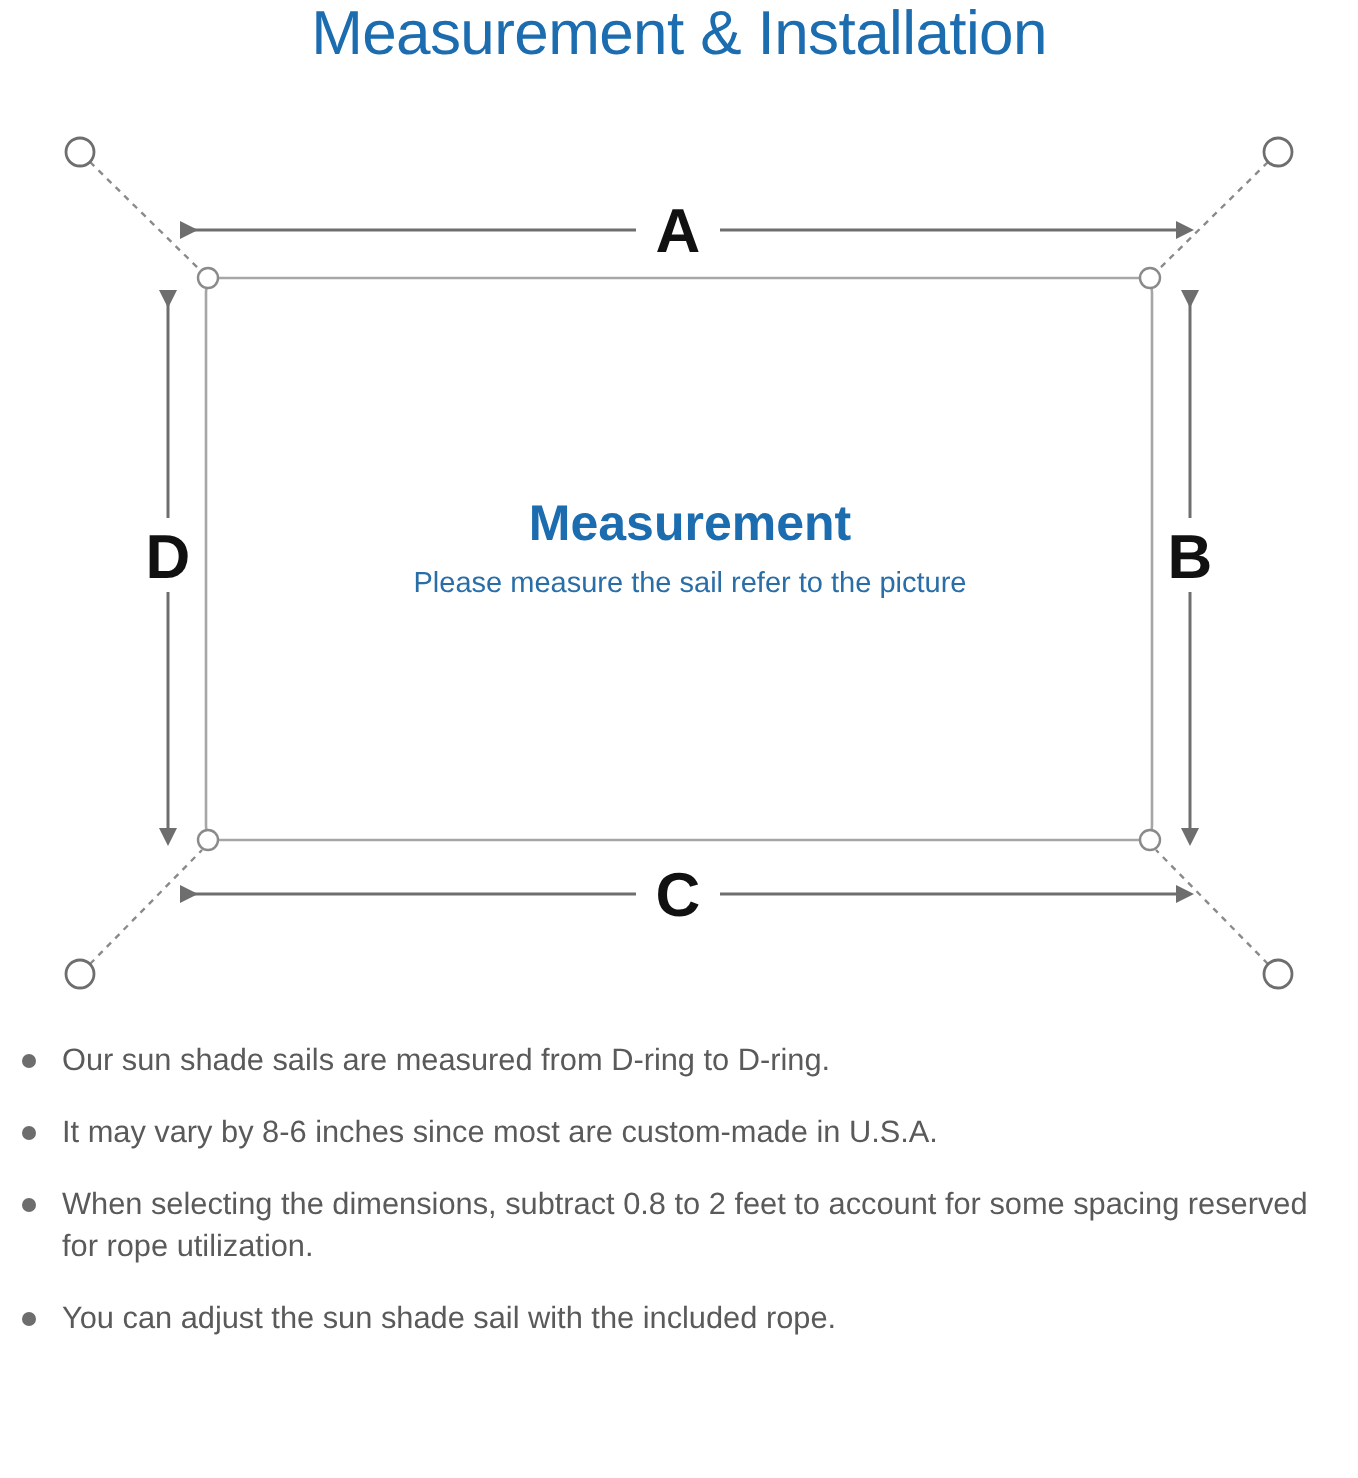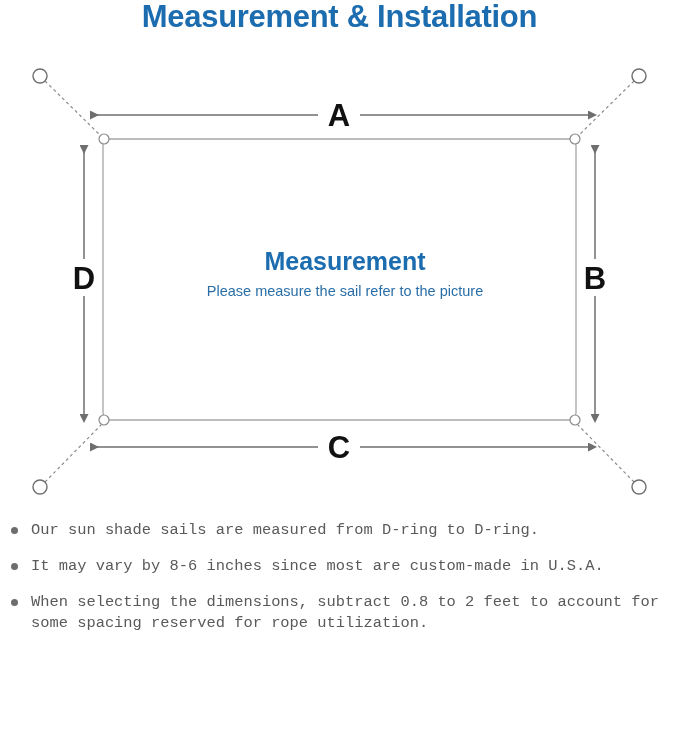--- a/index.html
+++ b/index.html
@@ -20,21 +20,21 @@
     width: 679px;
     height: 739px;
   }
   .page-title {
     position: absolute;
     left: 0;
     top: -1px;
     width: 679px;
     text-align: center;
     font-family: "Liberation Sans", sans-serif;
-    font-weight: bold;
+    font-weight: normal;
     font-size: 31px;
     letter-spacing: -0.3px;
     color: #1c6cb0;
     white-space: nowrap;
   }
   .diagram-wrap {
     position: absolute;
     left: 0;
     top: 48px;
     width: 679px;
@@ -64,21 +64,21 @@
     position: absolute;
     left: 0;
     top: 520px;
     width: 679px;
   }
   .note-item {
     position: relative;
     padding-left: 31px;
     padding-right: 6px;
     margin-bottom: 15px;
-    font-family: Liberation Mono, monospace;
+    font-family: Liberation Sans, sans-serif;
     font-size: 15.4px;
     line-height: 21px;
     color: #5a5a5a;
   }
   .note-item .bullet {
     position: absolute;
     left: 11px;
     top: 7px;
     width: 7px;
     height: 7px;
@@ -148,15 +148,19 @@
       <span>Our sun shade sails are measured from D-ring to D-ring.</span>
     </div>
     <div class="note-item">
       <span class="bullet"></span>
       <span>It may vary by 8-6 inches since most are custom-made in U.S.A.</span>
     </div>
     <div class="note-item">
       <span class="bullet"></span>
       <span>When selecting the dimensions, subtract 0.8 to 2 feet to account for some spacing reserved for rope utilization.</span>
     </div>
+    <div class="note-item">
+      <span class="bullet"></span>
+      <span>You can adjust the sun shade sail with the included rope.</span>
+    </div>
   </div>
 
 </div>
 
 </body></html>

